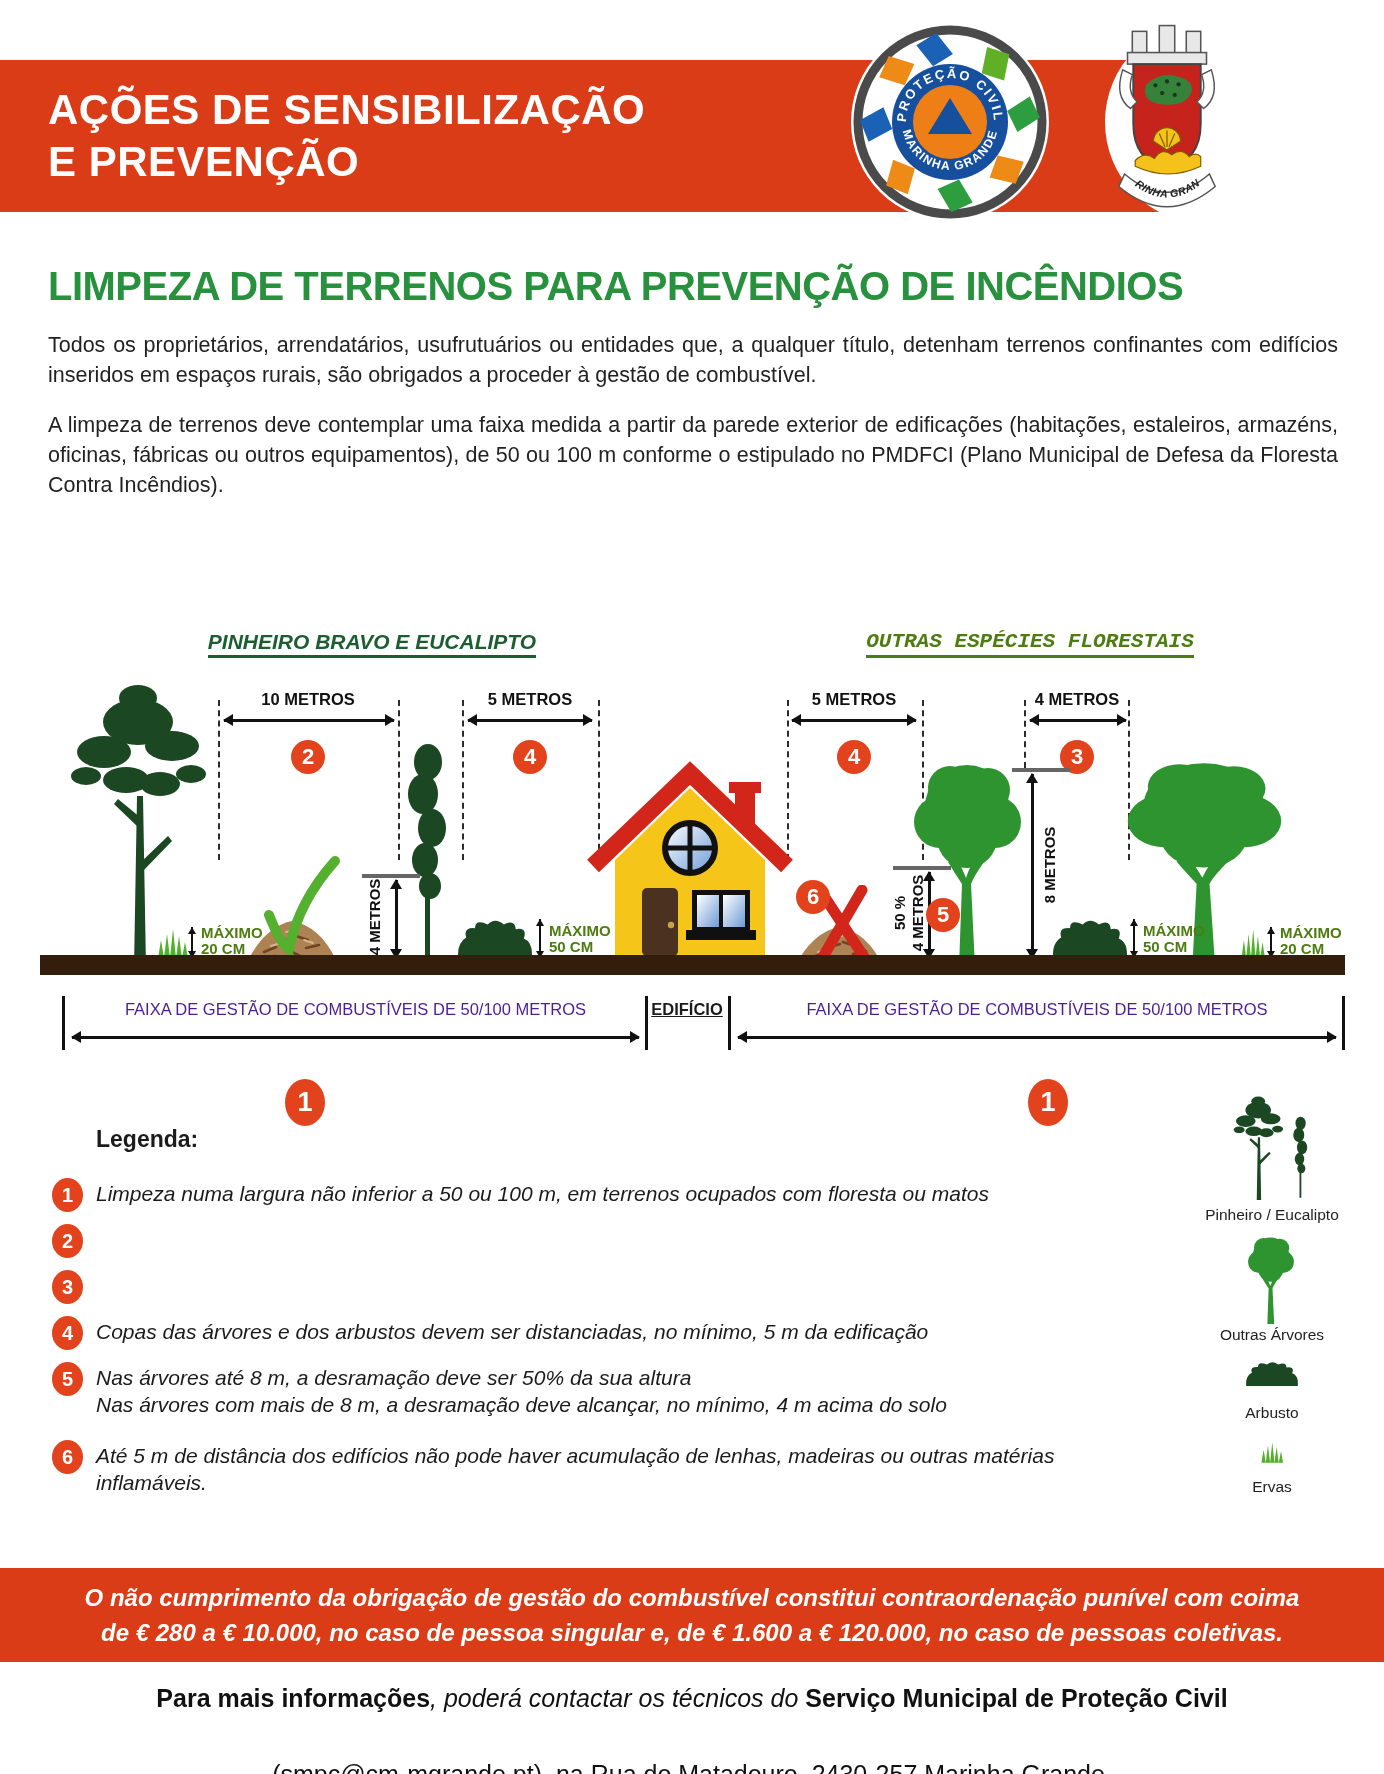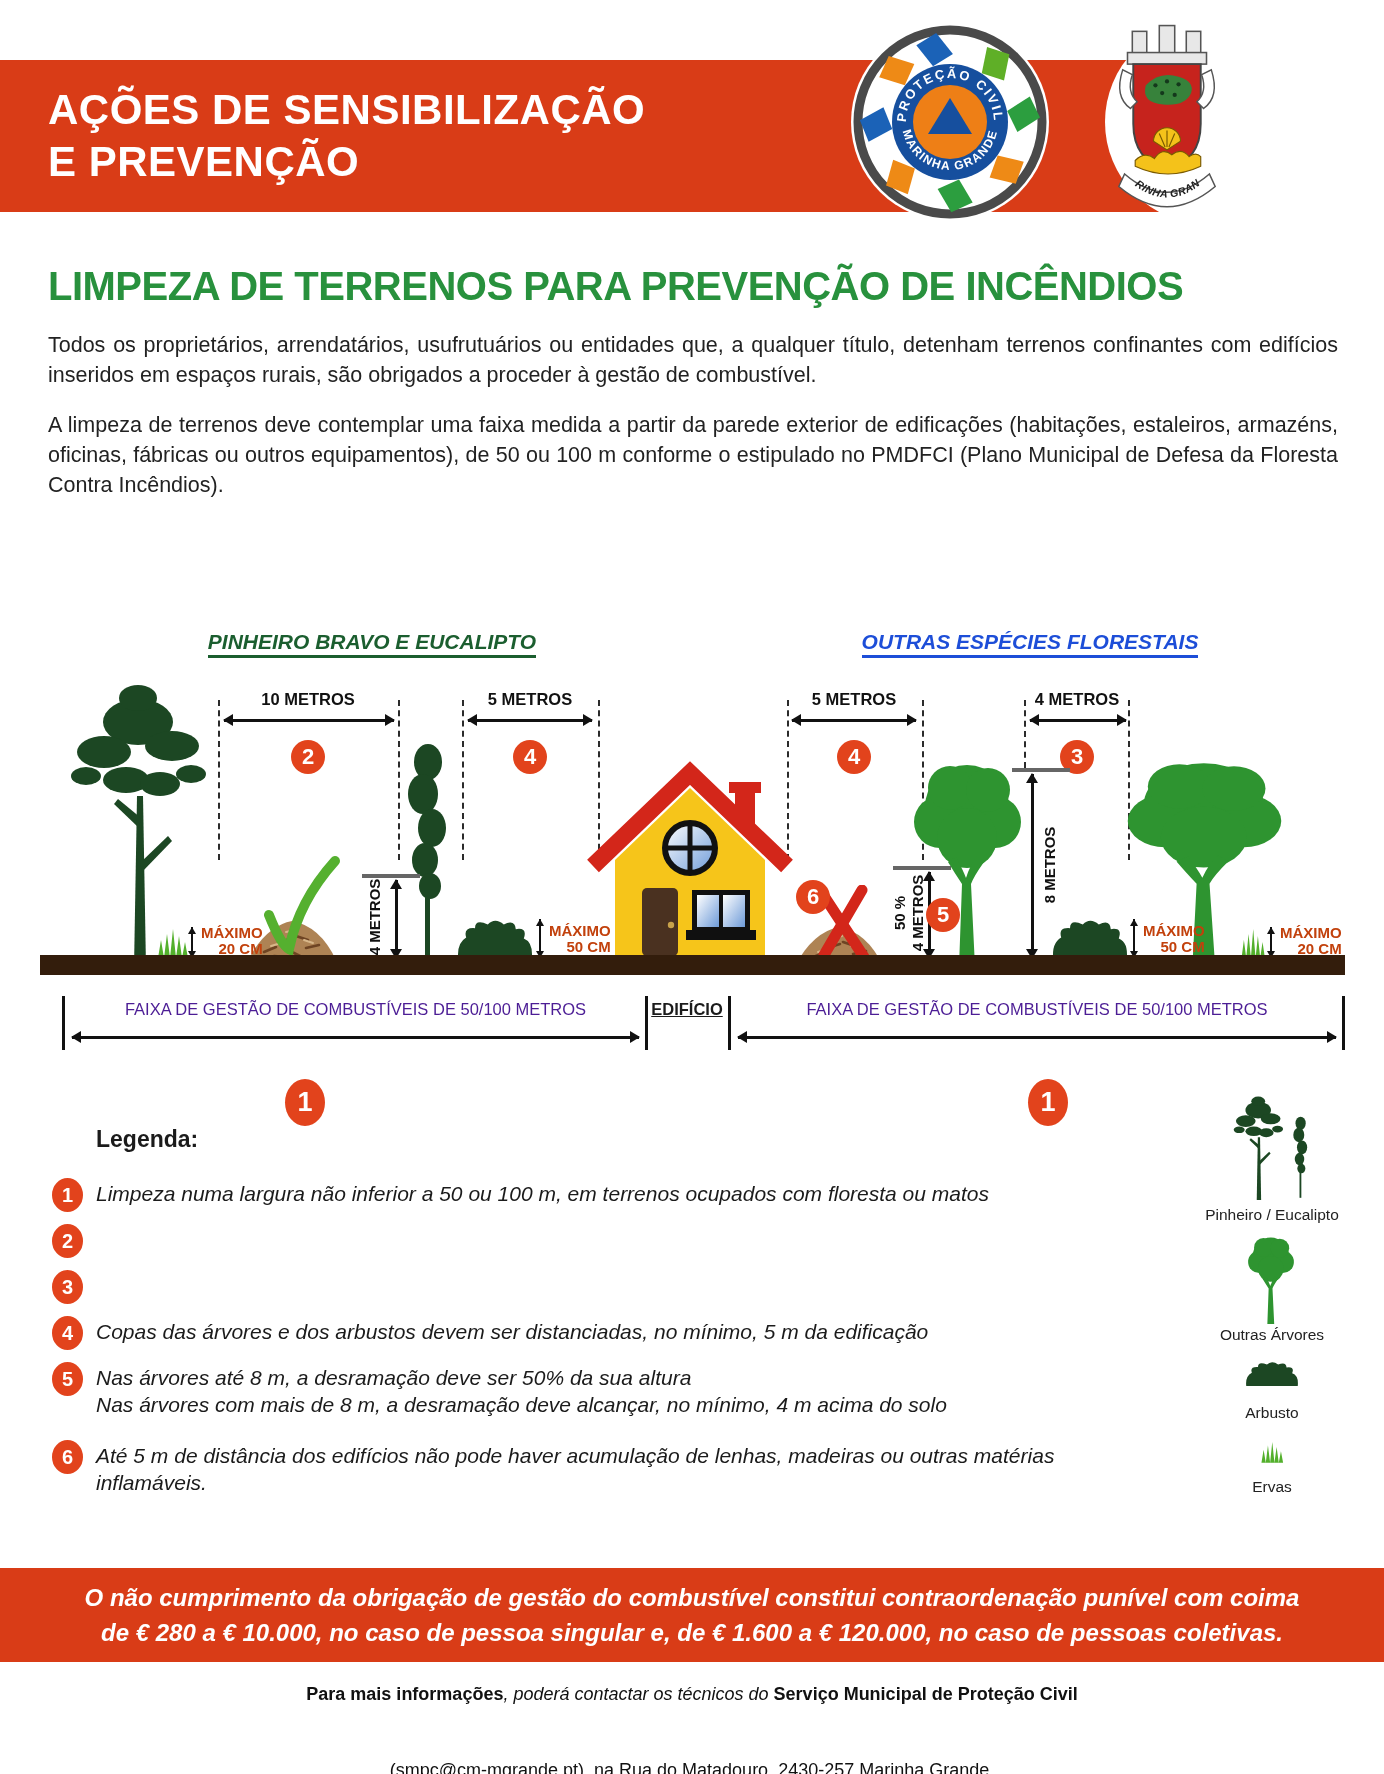--- a/index.html
+++ b/index.html
@@ -17,21 +17,21 @@
 
   
   .main-title{left:48px;top:264px;width:1300px;font-size:40px;font-weight:800;color:#28913D;letter-spacing:-.5px;}
   .para{left:48px;width:1290px;font-size:21.5px;line-height:30px;text-align:justify;color:#222;}
   .para1{top:330px;} .para2{top:410px;}
 
   
   .diag-head{top:630px;width:360px;text-align:center;font-size:21px;font-weight:700;font-style:italic;}
   .diag-head span{border-bottom:3px solid currentColor;padding-bottom:2px;}
   .head-left{left:192px;color:#1B5E2F;}
-  .head-right{left:850px;color:#1d4ed8;}
+  .head-right{left:850px;color:#4d7c0f;font-family:Liberation Mono, monospace;}
 
   .mlabel{top:690px;width:150px;text-align:center;font-size:16.5px;font-weight:700;color:#111;}
   .vdash{width:0;border-left:2.5px dashed #2b2b2b;}
   .mcap{height:4px;background:#666;}
 
   .harrow{height:2.5px;background:#111;}
   .harrow::before,.harrow::after{content:"";position:absolute;top:-5px;width:0;height:0;
       border-top:6px solid transparent;border-bottom:6px solid transparent;}
   .harrow::before{left:-1px;border-right:10px solid #111;}
   .harrow::after{right:-1px;border-left:10px solid #111;}
@@ -47,40 +47,40 @@
       border-left:4.5px solid transparent;border-right:4.5px solid transparent;}
   .sarrow::before{top:0;border-bottom:7px solid #111;}
   .sarrow::after{bottom:0;border-top:7px solid #111;}
 
   .badge{width:34px;height:34px;border-radius:50%;background:#E2431C;color:#fff;
          font-weight:700;font-size:22px;display:flex;align-items:center;justify-content:center;}
   .badge-big{width:40px;height:47px;border-radius:50%;font-size:27px;}
 
   .rot{transform:translate(-50%,-50%) rotate(-90deg);white-space:nowrap;
        font-size:15px;font-weight:700;color:#111;}
-  .maxlab{font-size:15px;font-weight:700;line-height:16px;color:#c2410c;white-space:nowrap;text-align:right;}
+  .maxlab{font-size:15px;font-weight:700;line-height:16px;color:#4d7c0f;white-space:nowrap;}
 
   .ground{left:40px;top:955px;width:1305px;height:20px;background:#331D0C;}
 
   .tick{width:3px;height:54px;background:#111;top:996px;}
   .faixa{top:1000px;text-align:center;font-size:16.5px;font-weight:400;color:#4c1d95;}
   .edificio{left:645px;top:1000px;width:84px;text-align:center;font-size:16.5px;font-weight:700;text-decoration:underline;}
 
   
   .legend-head{left:96px;top:1126px;font-size:23px;font-weight:700;}
   .lbadge{width:31px;height:34px;border-radius:50%;background:#E2431C;color:#fff;font-weight:700;
           font-size:20px;display:flex;align-items:center;justify-content:center;}
   .ltext{left:96px;width:1010px;font-size:21px;font-style:italic;line-height:27px;color:#1b1b1b;}
   .icon-lab{width:220px;text-align:center;font-size:15.5px;color:#222;left:1162px;}
 
   
   .penalty{left:0;top:1568px;width:1384px;height:94px;background:#D93C17;color:#fff;
            display:flex;flex-direction:column;justify-content:center;text-align:center;
            font-size:24px;font-weight:700;font-style:italic;line-height:35px;}
-  .footer{left:0;width:1384px;text-align:center;font-size:18px;color:#111;}
+  .footer{left:0;width:1384px;text-align:center;font-size:25px;color:#111;}
   .f1{top:1684px;} .f2{top:1760px;}
   .fb{font-weight:700;font-style:normal;} .fi{font-style:italic;font-weight:400;}
 </style>
 </head>
 <body>
 
 <svg width="0" height="0" style="position:absolute" aria-hidden="true">
   <defs>
     <linearGradient id="wgrad" x1="0" y1="0" x2="1" y2="1">
       <stop offset="0" stop-color="#ffffff"></stop>

